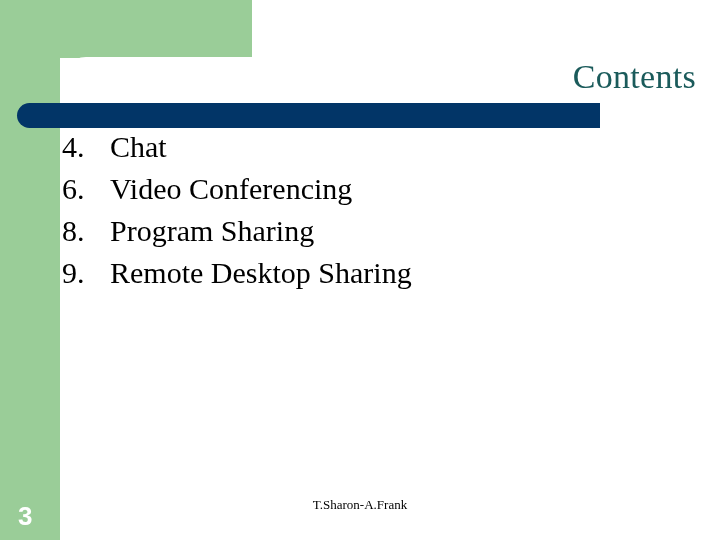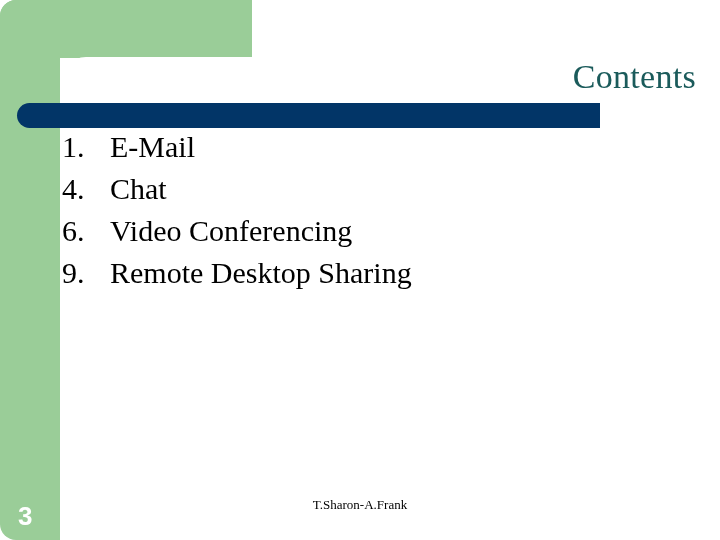--- a/index.html
+++ b/index.html
@@ -10,21 +10,20 @@
   body {
     font-family: "Liberation Serif", "DejaVu Serif", serif;
   }
 
   #slide {
     position: relative;
     width: 720px;
     height: 540px;
     background: #ffffff;
     overflow: hidden;
-    border-radius: 16px;
   }
 
   
   .green-top-block {
     position: absolute;
     left: 0;
     top: 0;
     width: 252px;
     height: 58px;
     background: #9acd98;
@@ -140,27 +139,27 @@
   <div class="green-top-block"></div>
   <div class="green-left-strip"></div>
   <div class="white-rounded-panel"></div>
 
   <div class="title-text">Contents</div>
 
   <div class="title-rule"></div>
 
   <ol class="content-list">
     <li>
-      <span class="list-num">1.</span><span class="list-label">E-Mail</span>
-    </li>
-    <li>
       <span class="list-num">4.</span><span class="list-label">Chat</span>
     </li>
     <li>
       <span class="list-num">6.</span><span class="list-label">Video Conferencing</span>
+    </li>
+    <li>
+      <span class="list-num">8.</span><span class="list-label">Program Sharing</span>
     </li>
     <li>
       <span class="list-num">9.</span><span class="list-label">Remote Desktop Sharing</span>
     </li>
   </ol>
 
   <div class="footer-credit">T.Sharon-A.Frank</div>
 
   <div class="slide-number">3</div>
 

